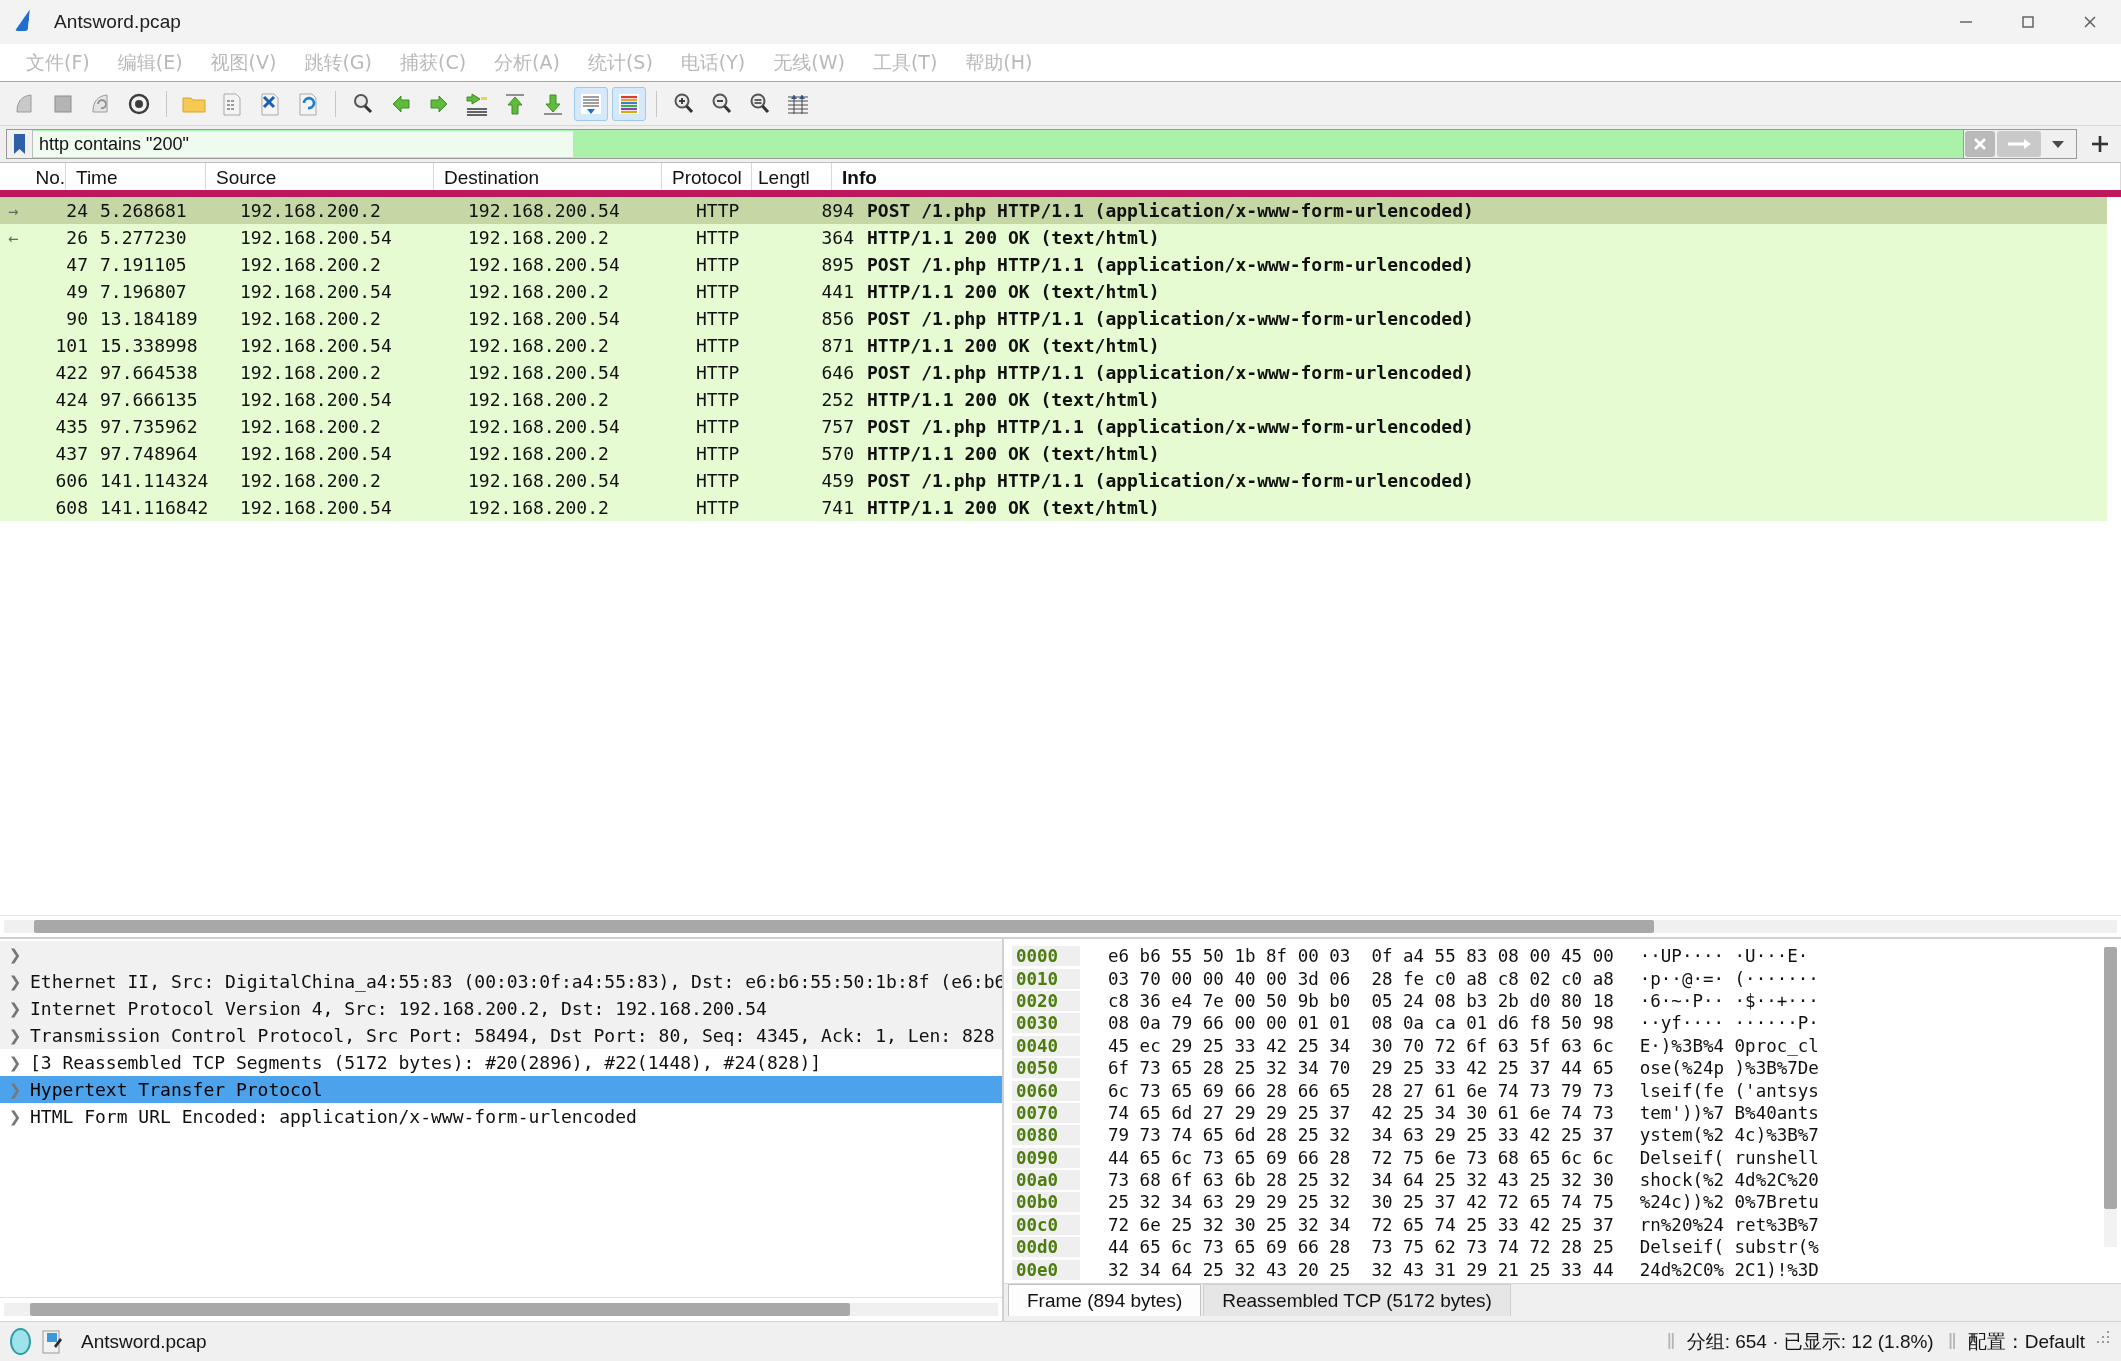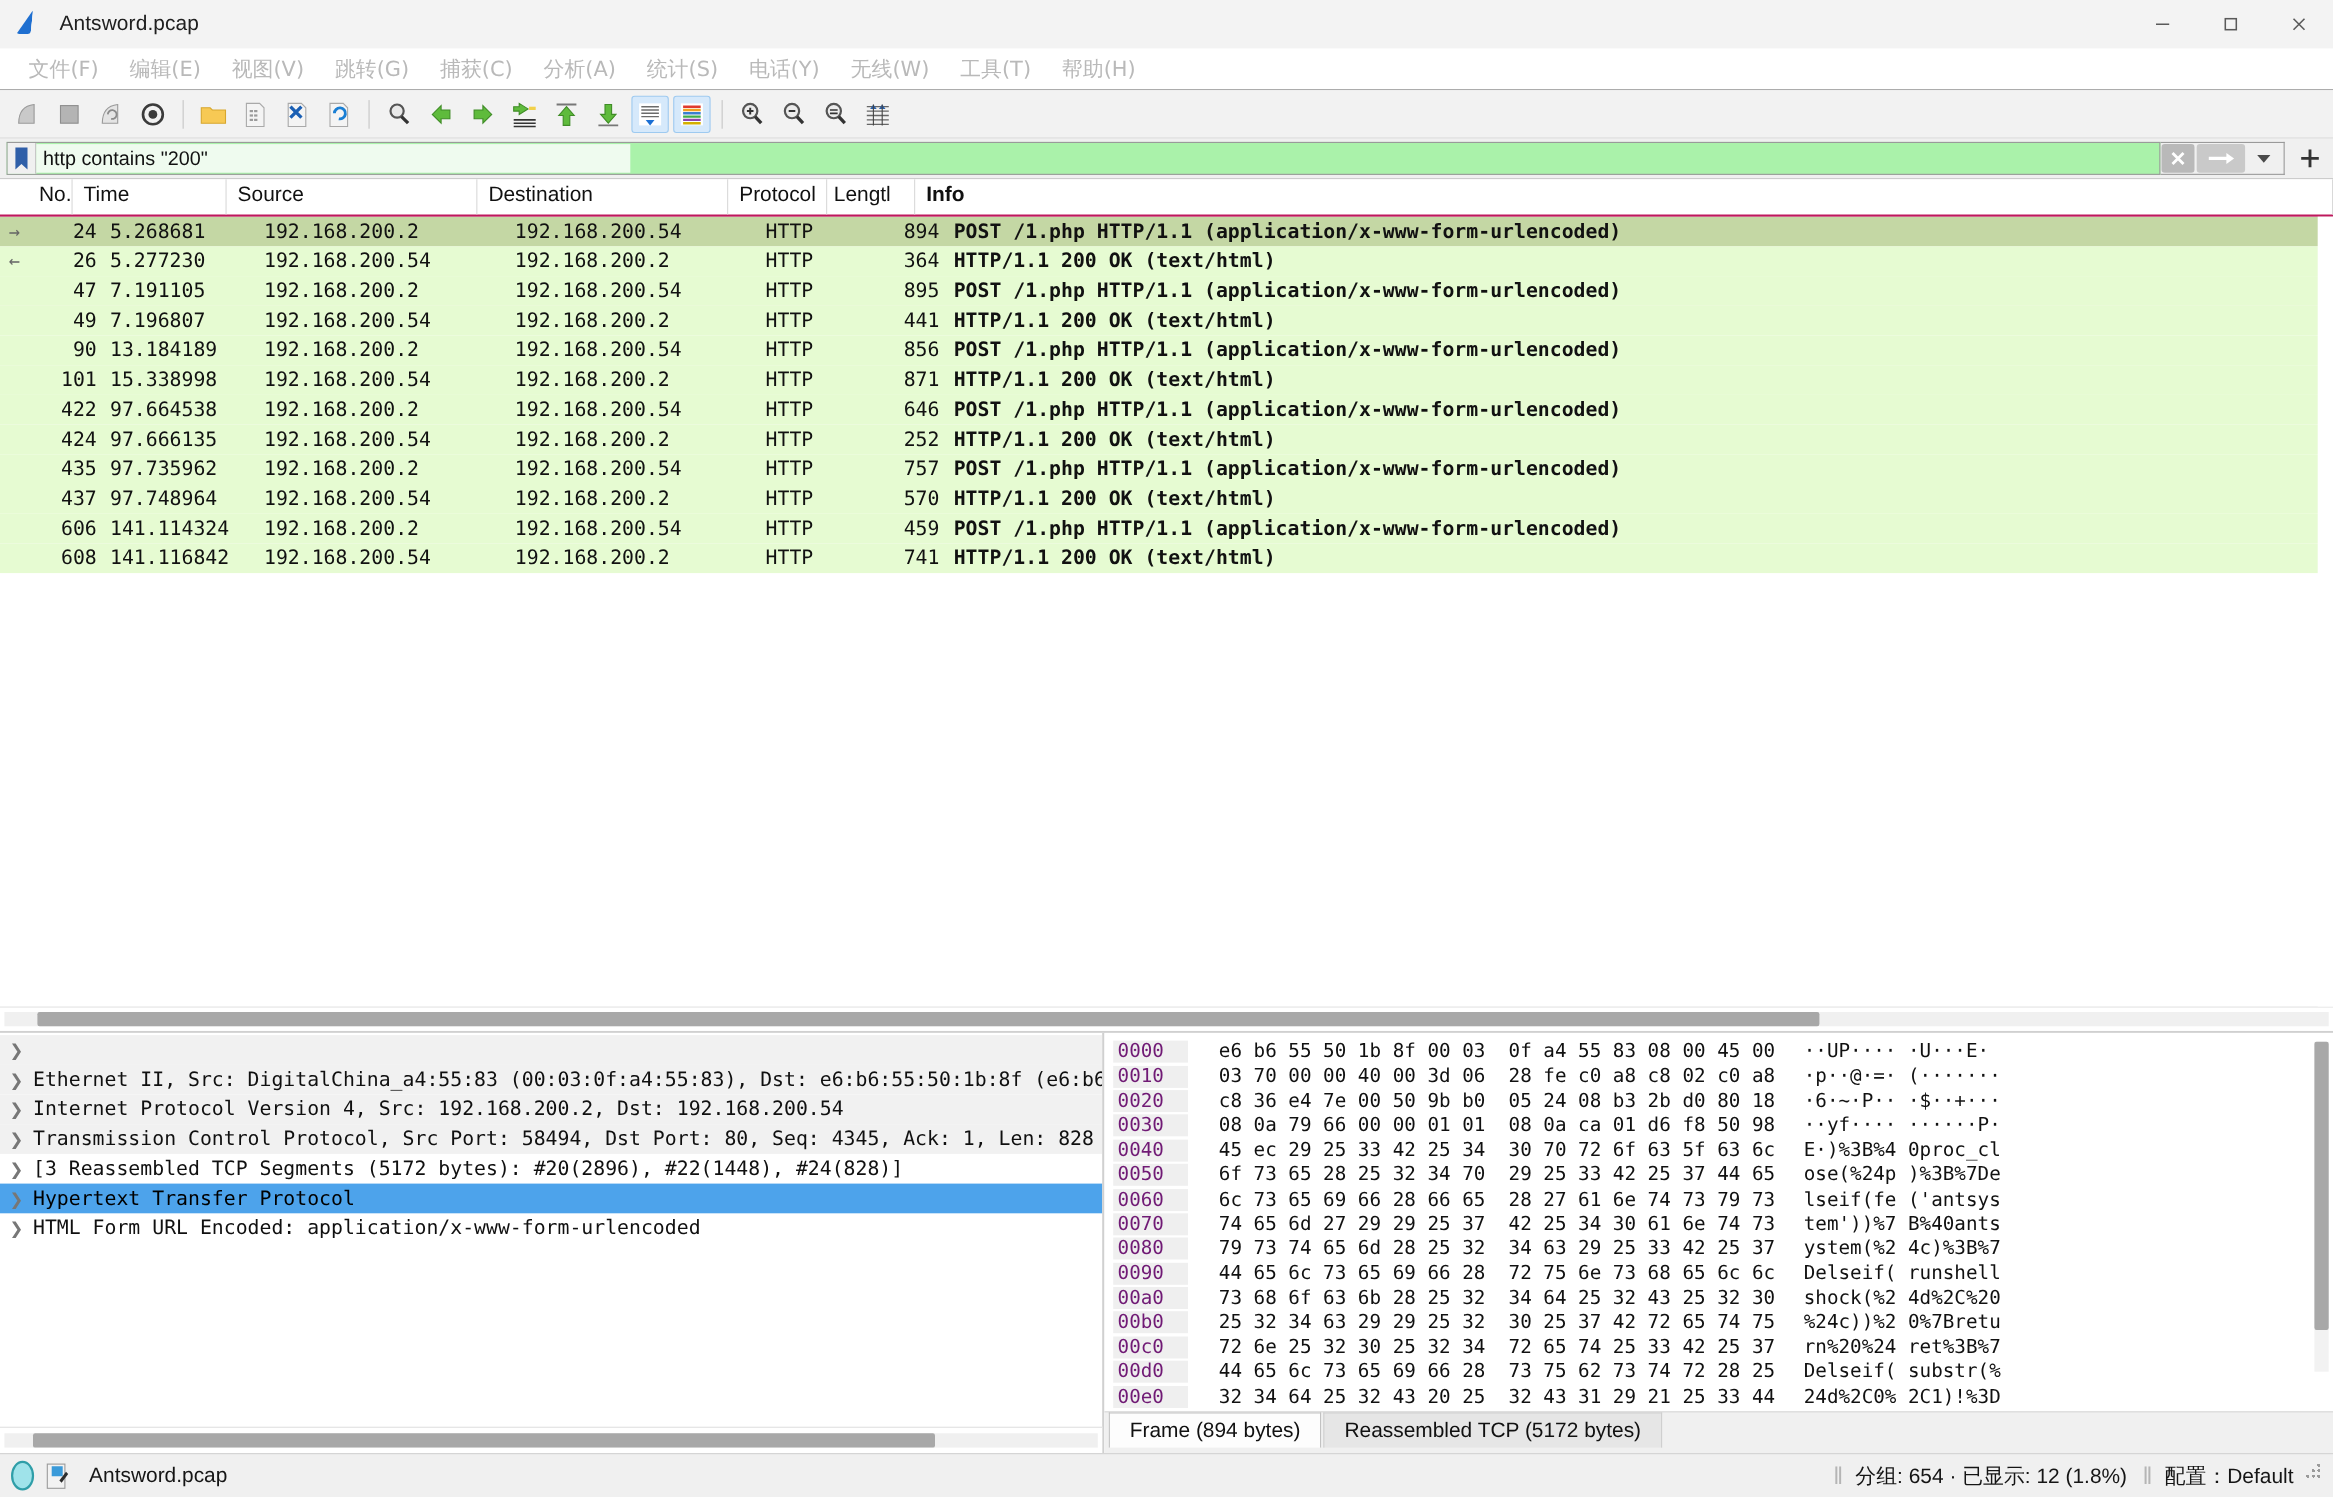--- a/index.html
+++ b/index.html
@@ -129,21 +129,21 @@
   
   .packetlist {
     flex: none; height: 775px;
     background: #fff;
     display: flex; flex-direction: column;
     border-top: 1px solid #c0c0c0;
     position: relative;
   }
   .plheader {
     display: flex; height: 18px; min-height: 34px;
-    background: #ffffff; border-bottom: 2px solid #be185d;
+    background: #ffffff; border-bottom: 7px solid #be185d;
   }
   .plheader .hc {
     font-size: 19px; color: #111;
     padding: 4px 0 0 10px;
     border-right: 1px solid #d9d9d9;
     overflow: hidden; white-space: nowrap;
     font-family: "Liberation Sans", sans-serif;
   }
   .plrows { flex: 1; overflow: hidden; }
   .prow {
@@ -225,21 +225,21 @@
   }
   .hexbody {
     flex: 1; overflow: hidden; position: relative;
     padding: 6px 0 0 8px;
   }
   .hexrow {
     display: flex; height: 22.4px; align-items: center;
     font-family: "DejaVu Sans Mono", monospace;
     font-size: 17.5px; white-space: pre;
   }
-  .hoff { color: #701a75; width: 68px; flex: none; background:#efefef; padding-left:4px;}
+  .hoff { color: #4d7c0f; width: 68px; flex: none; background:#efefef; padding-left:4px;font-weight:bold;}
   .hbytes { color: #111; padding-left: 28px; }
   .hascii { color: #111; padding-left: 26px; }
   .hex-vscroll {
     position: absolute; right: 4px; top: 8px;
     width: 13px; height: 300px; background: #f2f2f2;
   }
   .hex-vthumb { width: 13px; height: 262px; background: #a8a8a8; border-radius:2px;}
 
   
   .tabsrow {

